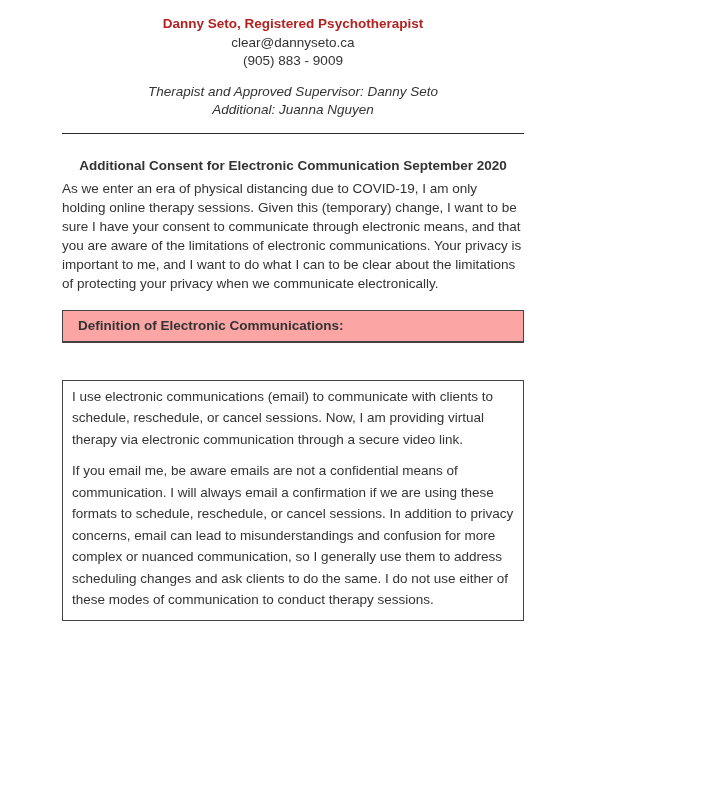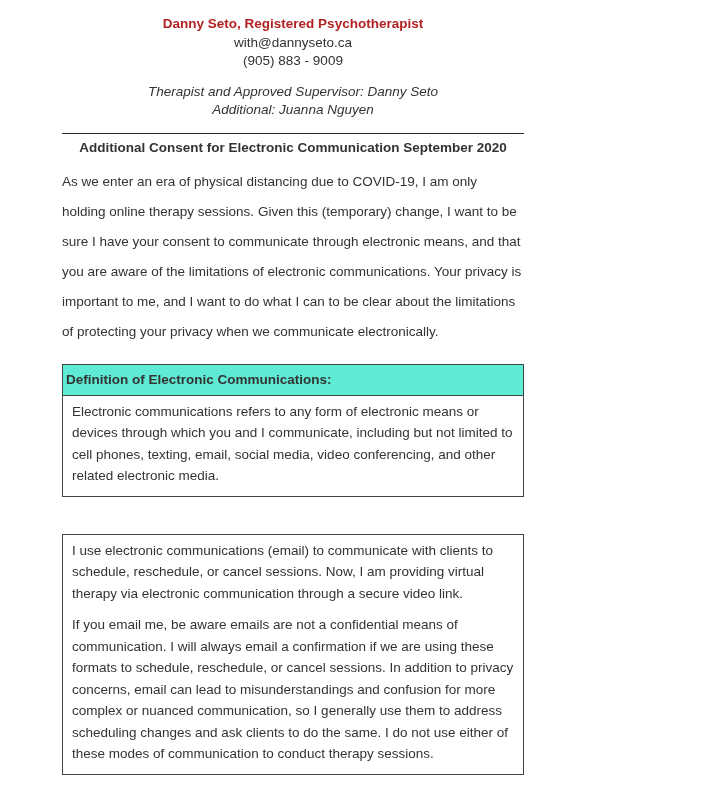--- a/index.html
+++ b/index.html
@@ -32,81 +32,78 @@
     line-height: 18.5px;
     margin-top: 12px;
     font-style: italic;
   }
   .separator {
     margin-top: 13px;
     border-bottom: 1px solid #2b2b2b;
     height: 0;
   }
   .doc-title {
-    margin-top: 5px;
+    margin-top: 23px;
     text-align: center;
     font-weight: bold;
     line-height: 18px;
   }
   .intro {
-    margin-top: 10px;
-    line-height: 30px;
+    margin-top: 4px;
+    line-height: 19px;
   }
   .section-box {
     border: 1.5px solid #434343;
     margin-top: 17px;
   }
   .section-box.second {
     margin-top: 37px;
   }
   .section-heading {
-    background: #5eead4;
+    background: #fca5a5;
     border-bottom: 1.5px solid #434343;
     font-weight: bold;
-    padding: 6px 3px;
+    padding: 6px 15px;
     line-height: 18px;
   }
   .section-body {
     padding: 5px 9px 9px 9px;
     line-height: 21.5px;
   }
   .section-body p {
     margin: 0;
   }
   .section-body p + p {
     margin-top: 10px;
   }
 </style>
 </head>
 <body>
 
 <div class="page">
 
   <div class="doc-header">
     <div class="practice-name">Danny Seto, Registered Psychotherapist</div>
-    <div>with@dannyseto.ca</div>
+    <div>clear@dannyseto.ca</div>
     <div>(905) 883 - 9009</div>
   </div>
 
   <div class="staff-block">
     <div>Therapist and Approved Supervisor: Danny Seto</div>
     <div>Additional: Juanna Nguyen</div>
   </div>
 
   <div class="separator"></div>
 
   <div class="doc-title">Additional Consent for Electronic Communication September 2020</div>
 
   <div class="intro">As we enter an era of physical distancing due to COVID-19, I am only holding online therapy sessions. Given this (temporary) change, I want to be sure I have your consent to communicate through electronic means, and that you are aware of the limitations of electronic communications. Your privacy is important to me, and I want to do what I can to be clear about the limitations of protecting your privacy when we communicate electronically.</div>
 
   <div class="section-box">
     <div class="section-heading">Definition of Electronic Communications:</div>
-    <div class="section-body">
-      <p>Electronic communications refers to any form of electronic means or devices through which you and I communicate, including but not limited to cell phones, texting, email, social media, video conferencing, and other related electronic media.</p>
-    </div>
   </div>
 
   <div class="section-box second">
     <div class="section-body">
       <p>I use electronic communications (email) to communicate with clients to schedule, reschedule, or cancel sessions. Now, I am providing virtual therapy via electronic communication through a secure video link.</p>
       <p>If you email me, be aware emails are not a confidential means of communication. I will always email a confirmation if we are using these formats to schedule, reschedule, or cancel sessions. In addition to privacy concerns, email can lead to misunderstandings and confusion for more complex or nuanced communication, so I generally use them to address scheduling changes and ask clients to do the same. I do not use either of these modes of communication to conduct therapy sessions.</p>
     </div>
   </div>
 
 </div>

